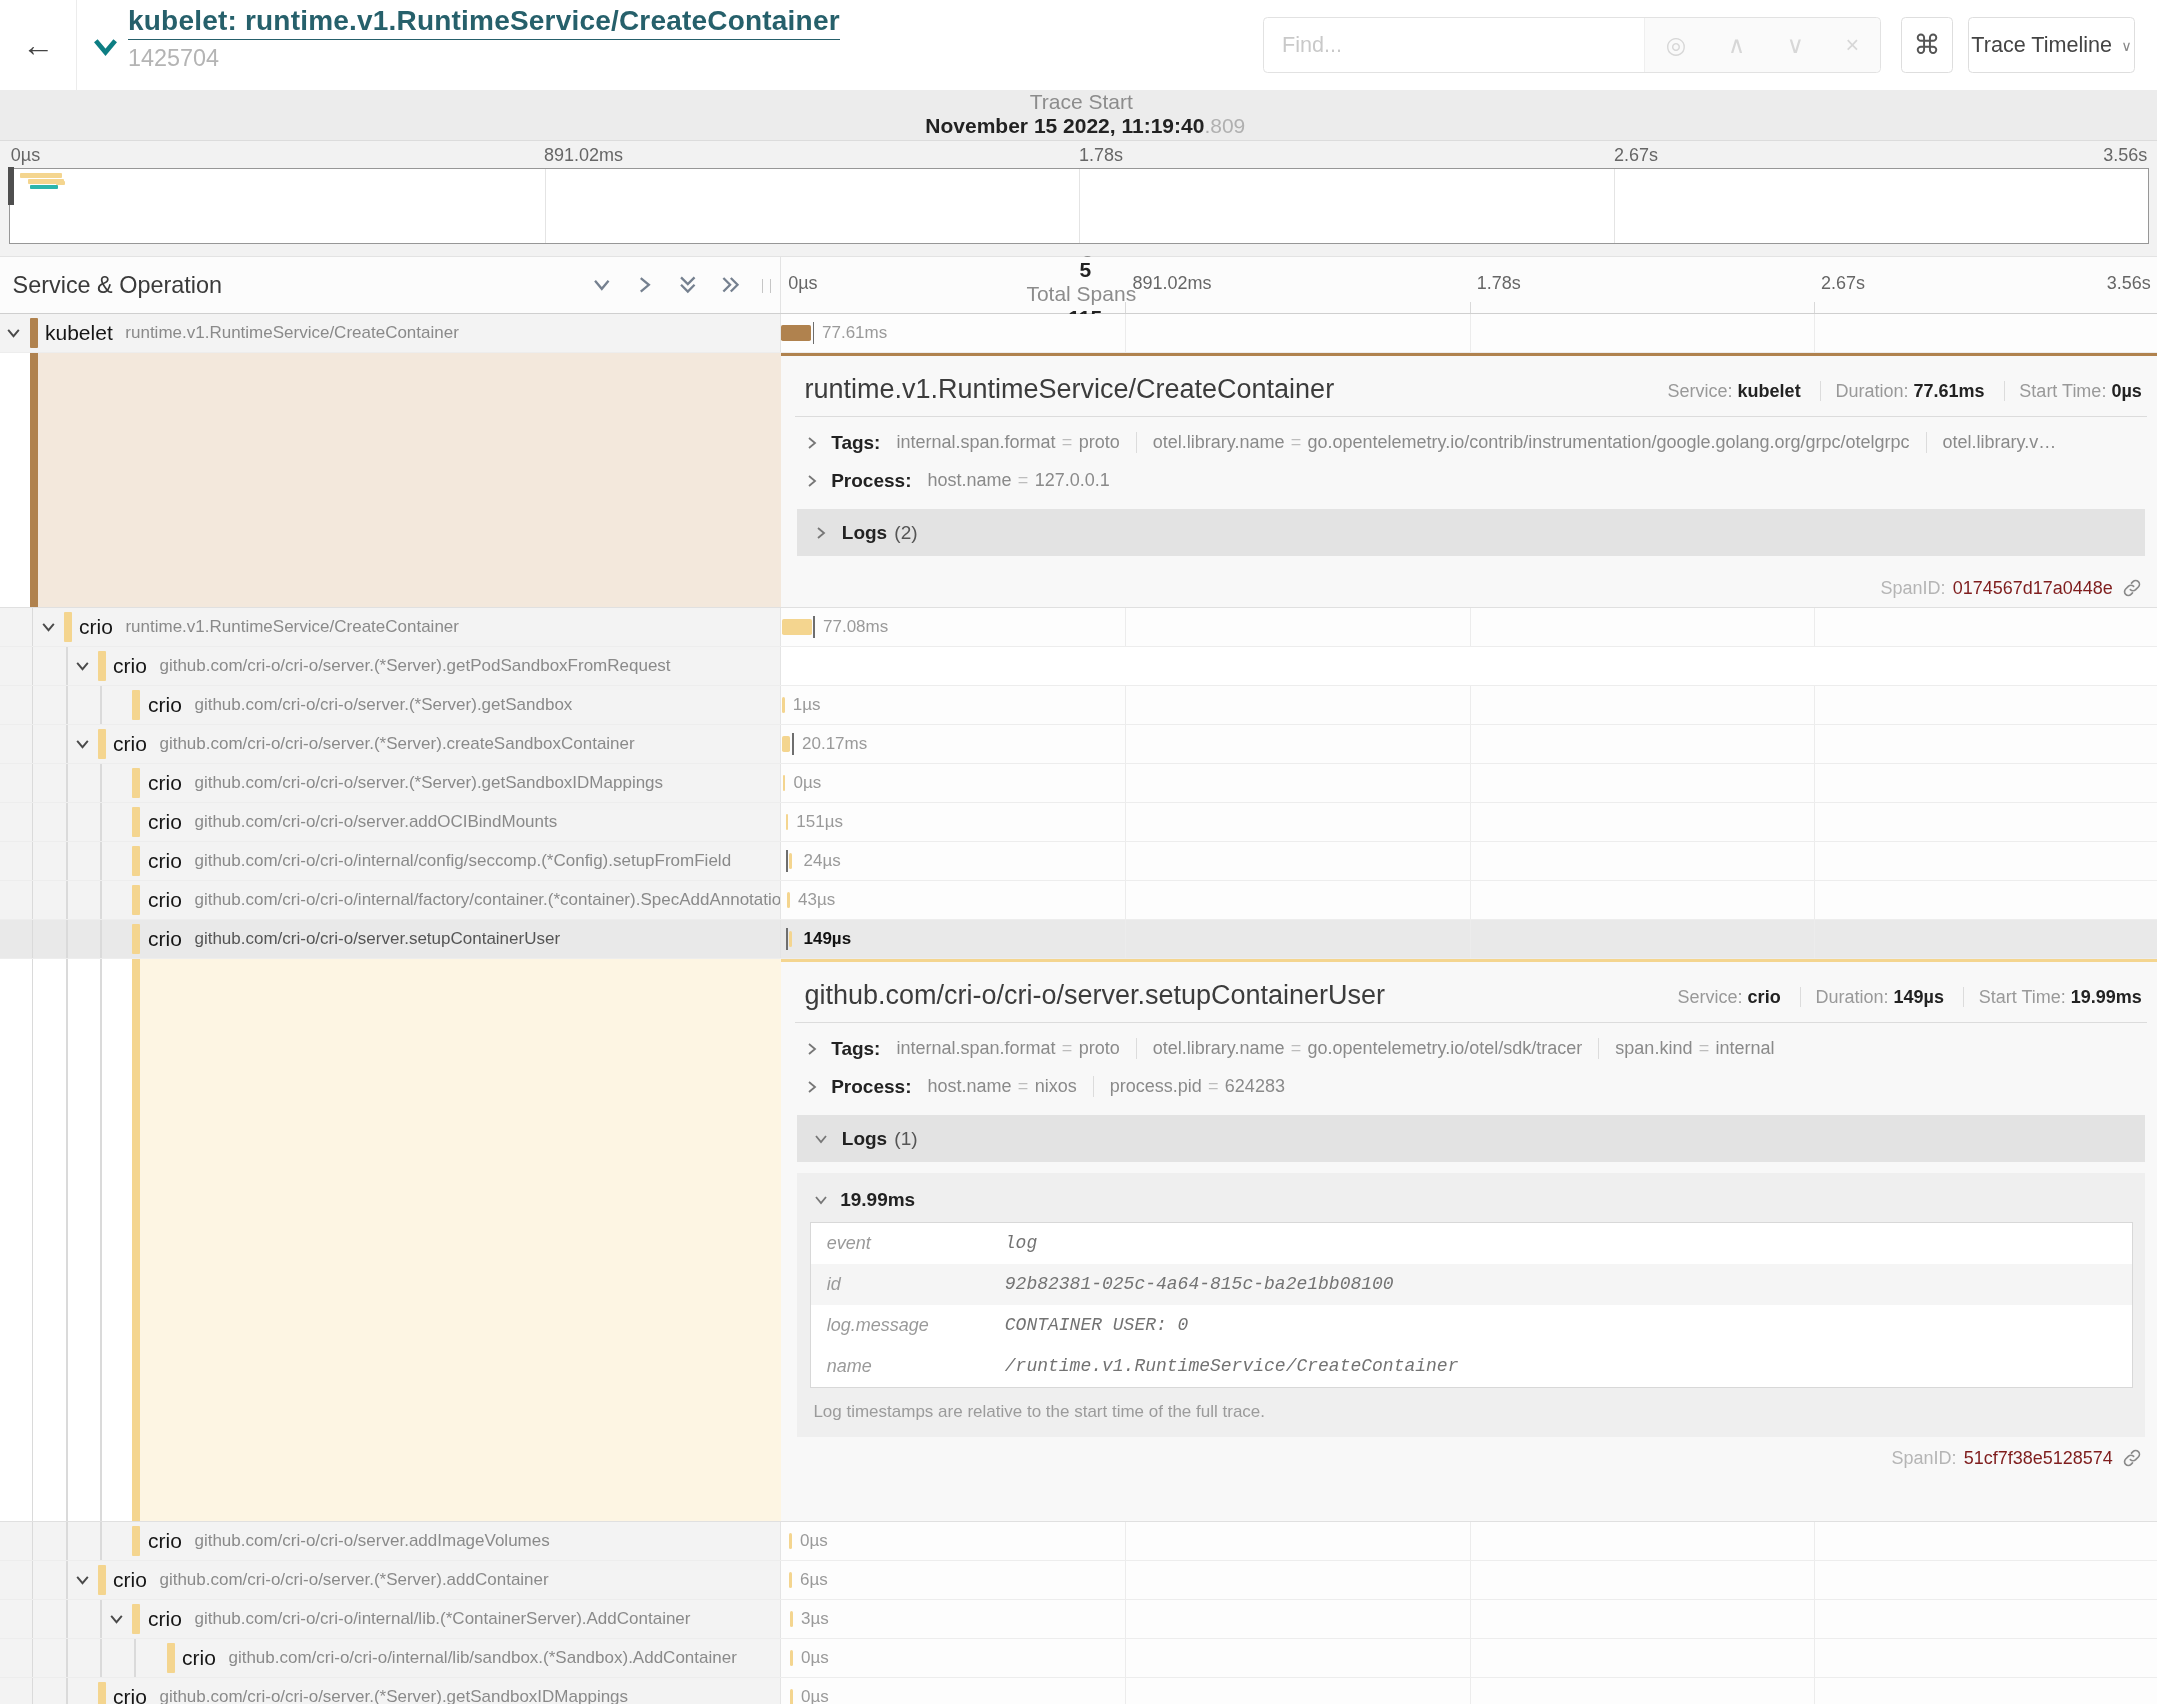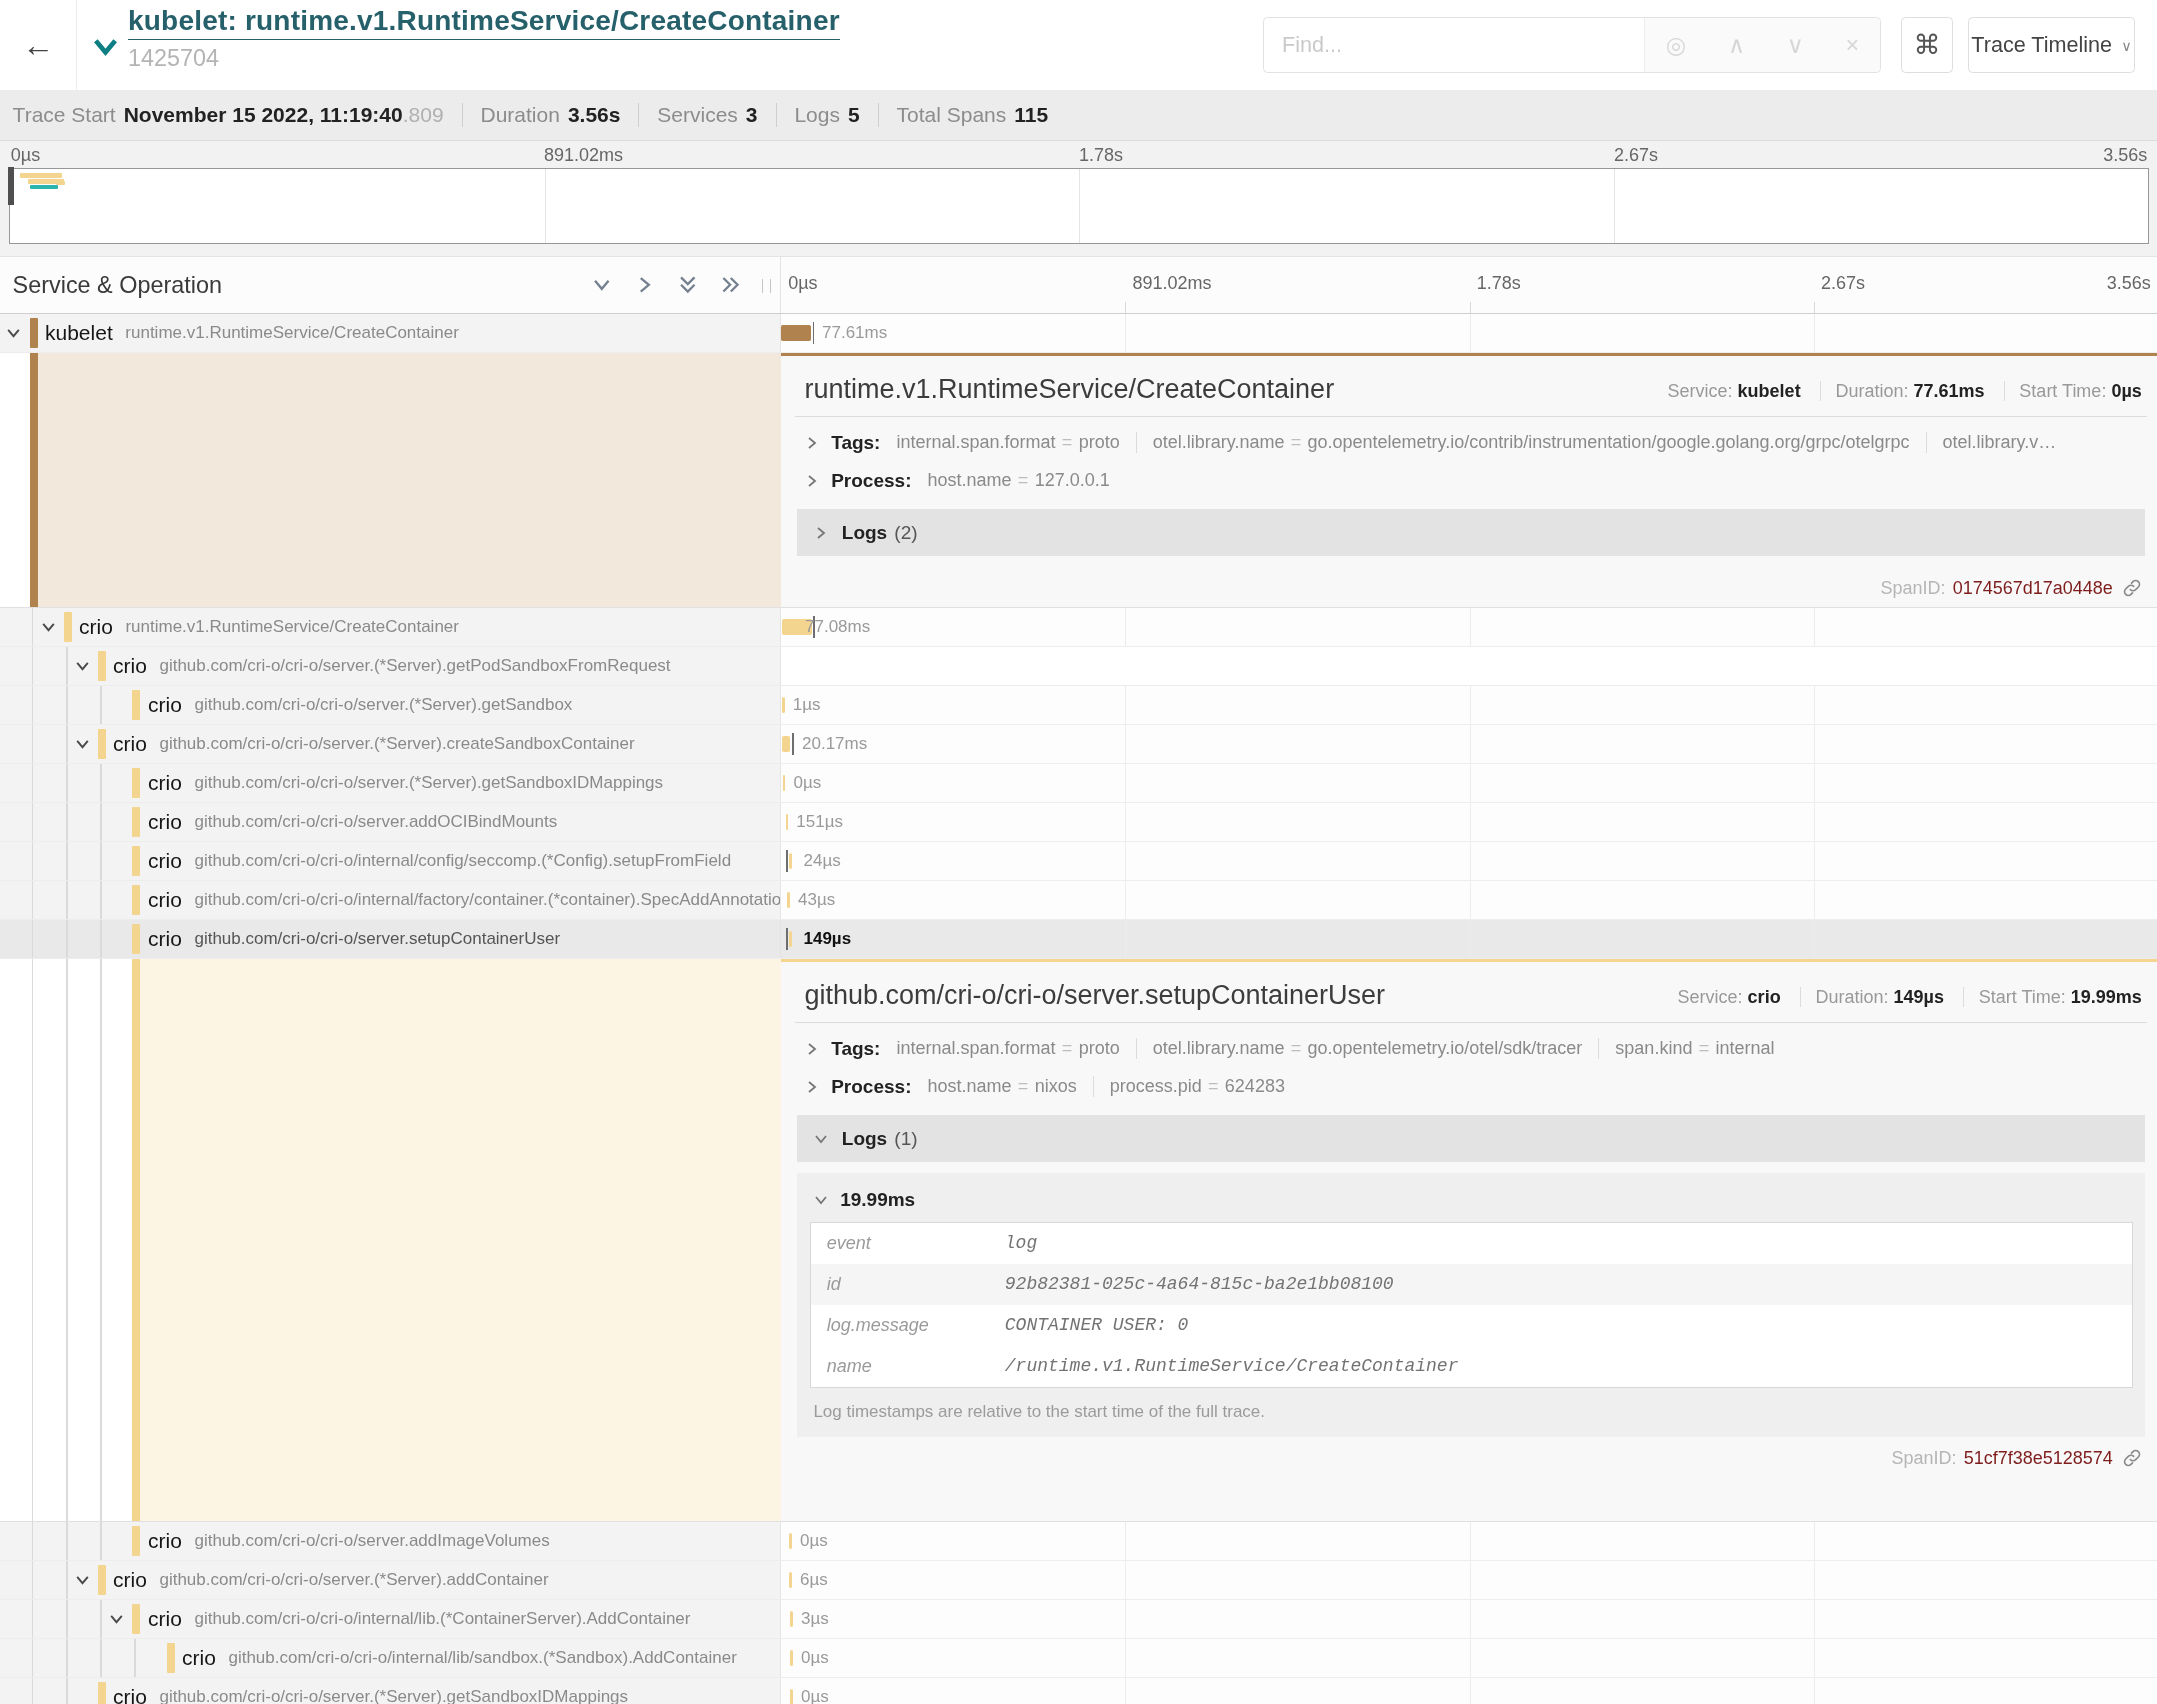--- a/index.html
+++ b/index.html
@@ -29,21 +29,21 @@
   .kbd-btn { position:absolute; left:1901px; top:17px; width:52px; height:56px;
     border:0.9px solid #dedede; border-radius:4.5px; display:flex; align-items:center;
     justify-content:center; font-size:27px; color:#555; background:#fff; cursor:pointer; }
   .view-btn { position:absolute; left:1968px; top:17px; width:167px; height:56px;
     border:0.9px solid #dedede; border-radius:4.5px; display:flex; align-items:center;
     justify-content:center; gap:9px; font-size:21.6px; color:#444; background:#fff; cursor:pointer; }
   .view-caret { font-size:14.4px; color:#888; margin-top:2.7px; }
 
   
   .trace-info { height:51px; background:#ececec; border-bottom:0.9px solid #dcdcdc;
-    display:flex; align-items:center; padding-left:12.6px; font-size:21px; }
+    display:flex; align-items:center; padding-left:12.6px; font-size:21px;flex-direction:column; }
   .ti-label { color:#8c8c8c; margin-right:8px; }
   .ti-value { color:#222; font-weight:bold; }
   .ti-ms { color:#b0b0b0; font-weight:normal; }
   .ti-sep { width:0.9px; height:23.4px; background:#cfcfcf; margin:0 18px; }
 
   
   .minimap { position:relative; height:115px; background:#f2f2f2; }
   .mm-ticks { position:absolute; top:3.6px; left:9px; right:9px; height:21.6px;
     font-size:18px; color:#666; }
   .mm-ticks span { position:absolute; top:0; }
@@ -342,21 +342,21 @@
           <span class="svc-name">crio</span>
           <span class="op-name">runtime.v1.RuntimeService/CreateContainer</span>
         </div>
       </div>
       <div class="cell-tl">
         <div class="tl-grid" style="left: 25%;"></div>
         <div class="tl-grid" style="left: 50%;"></div>
         <div class="tl-grid" style="left: 75%;"></div>
         <div class="tl-bar" style="left: 0.9px; width: 30px; background: rgb(244, 213, 143);"></div>
         <div class="tl-tick" style="left: 32px;"></div>
-        <div class="dur-label" style="left: 24px;">77.08ms</div>
+        <div class="dur-label" style="left: 42px;">77.08ms</div>
       </div>
     </div>
     <div class="row">
       <div class="cell-name">
         <div class="guide" style="left: 31.5px;"></div>
         <div class="guide" style="left: 66px;"></div>
         <div class="row-chevron" style="left: 74px;">
           <svg width="17" height="17" viewBox="0 0 16 16">
             <polyline points="3,5 8,11 13,5" fill="none" stroke="currentColor" stroke-width="1.8"></polyline>
           </svg>

